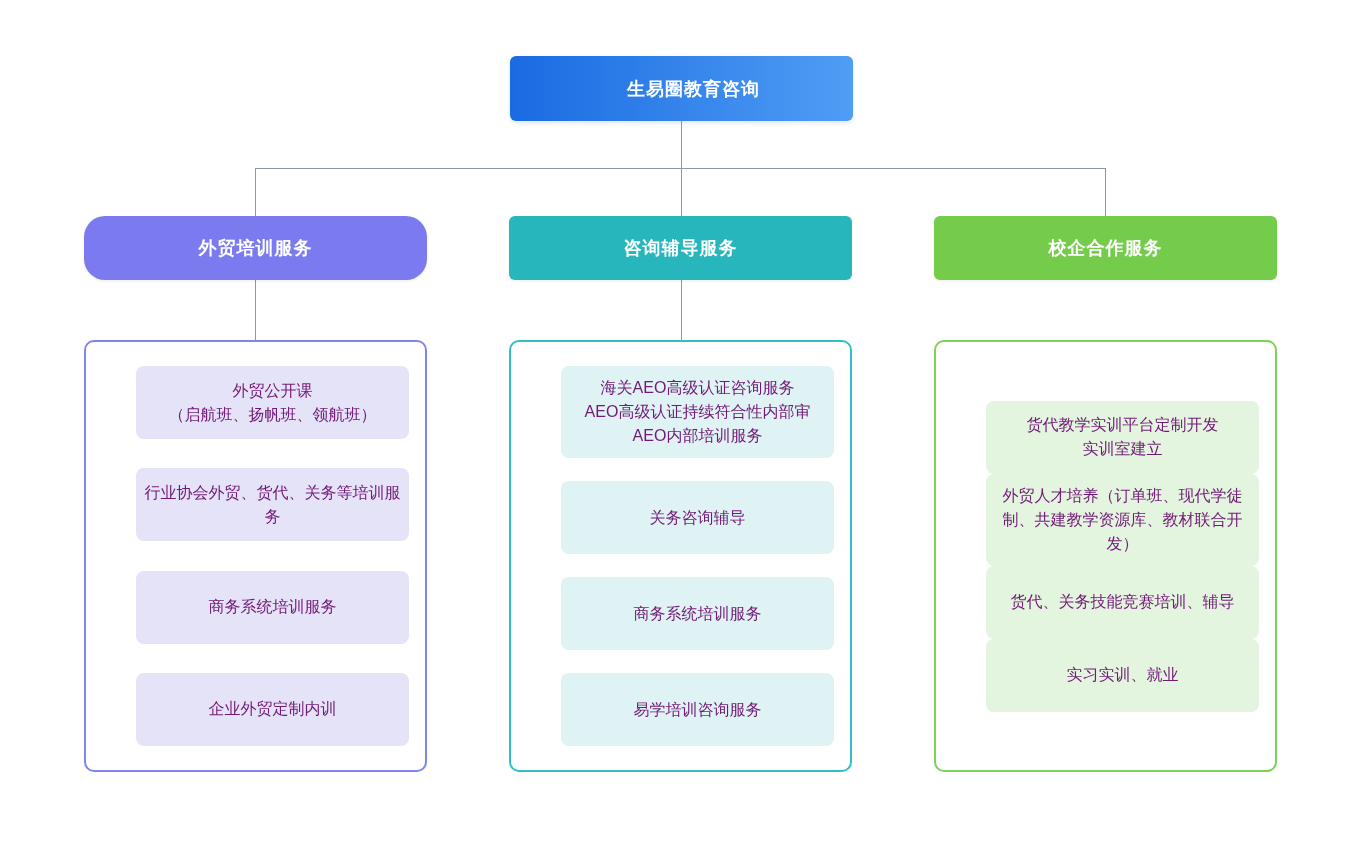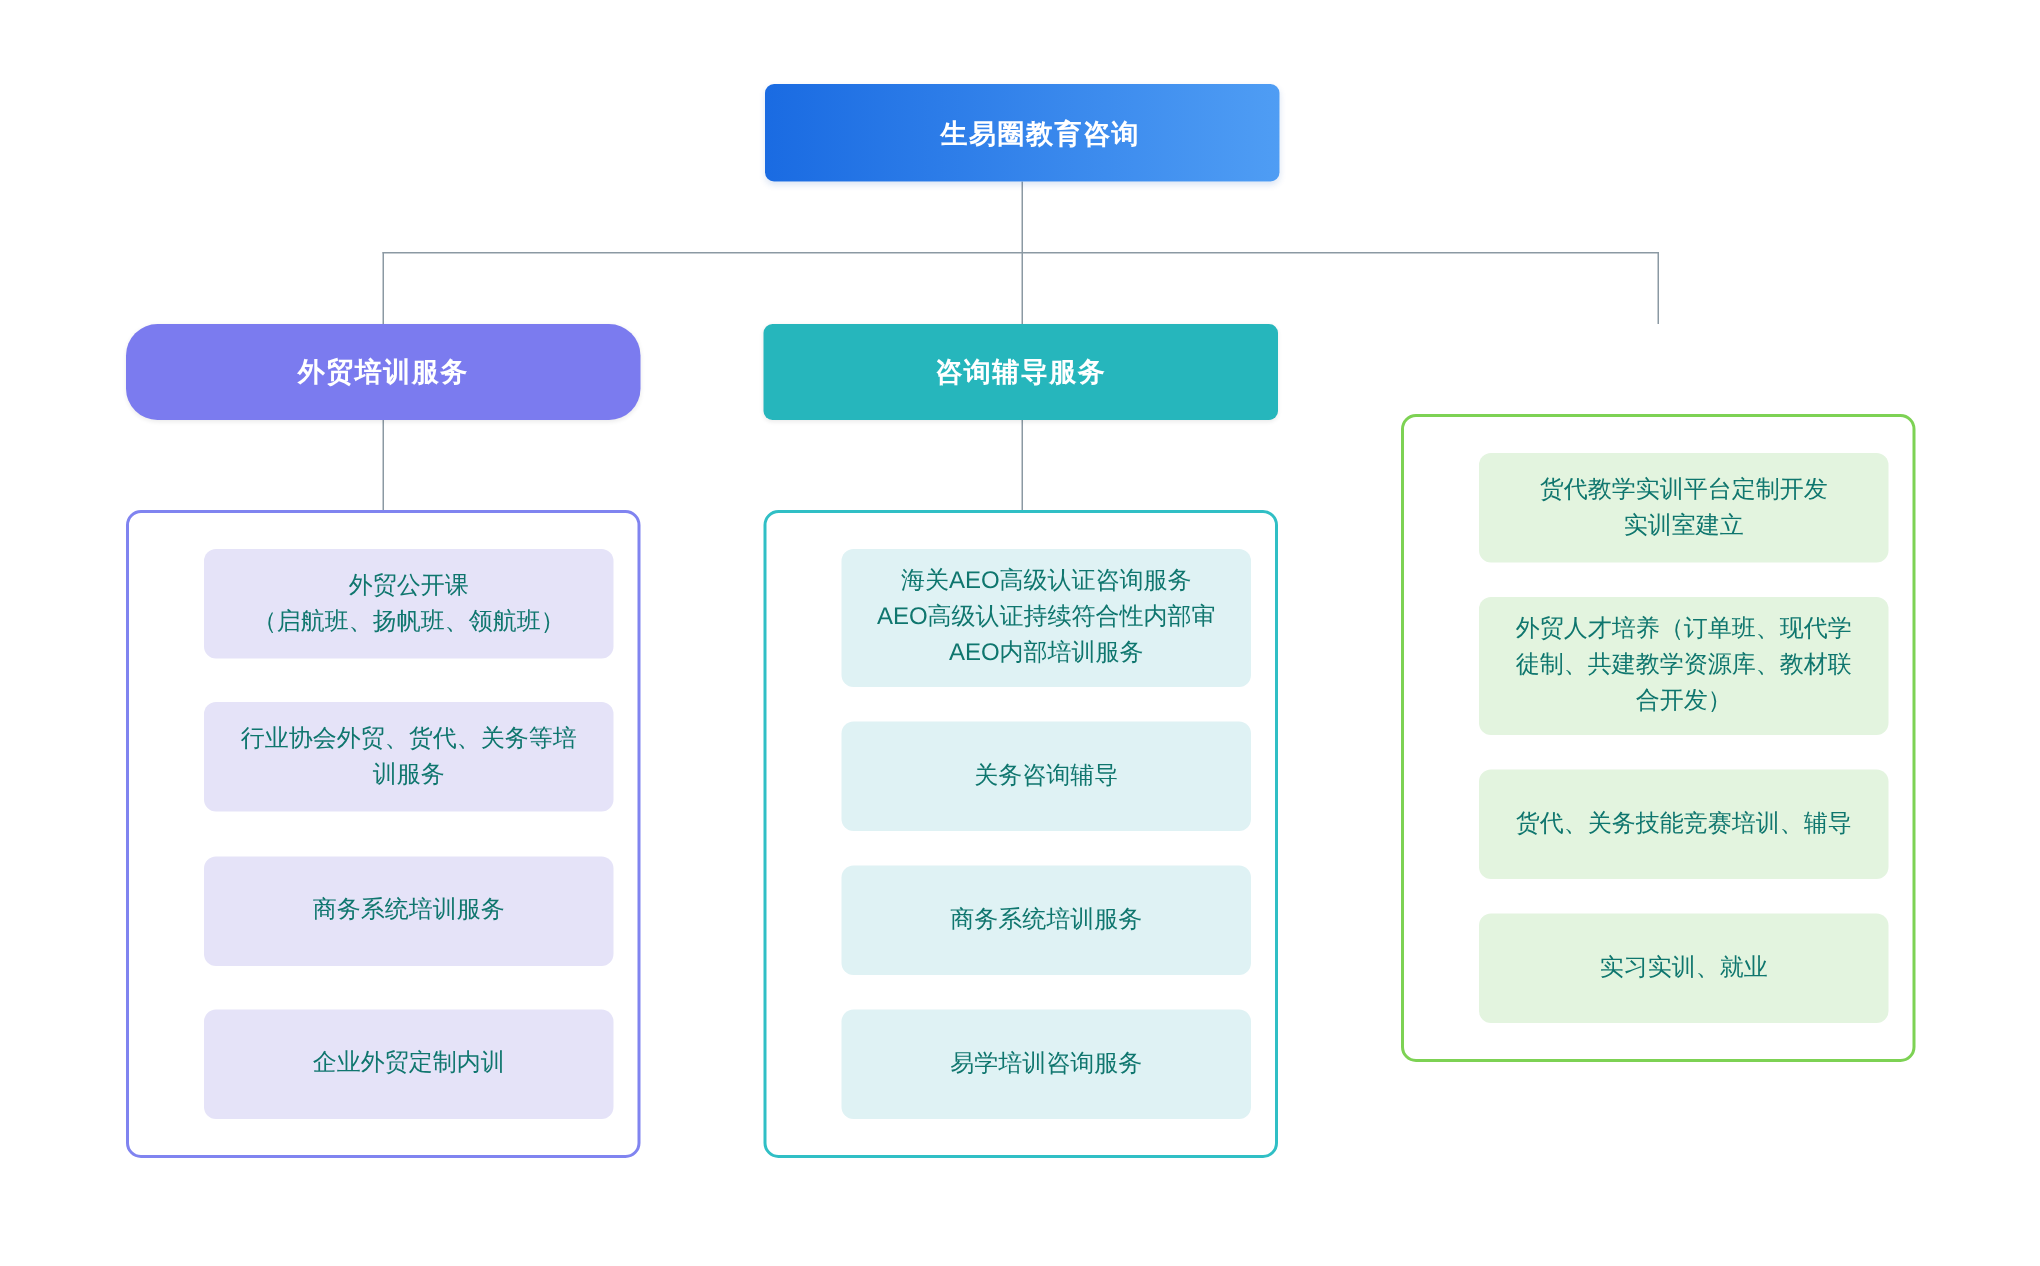--- a/index.html
+++ b/index.html
@@ -74,27 +74,27 @@
     background: #ffffff;
     padding: 24px 16px;
     display: flex;
     flex-direction: column;
     justify-content: space-between;
   }
 
   .branch-item {
     border-radius: 8px;
     min-height: 73px;
-    padding: 10px 20px;
+    padding: 10px 4px;
     display: flex; align-items: center; justify-content: center;
     text-align: center;
     font-size: 16px;
     line-height: 1.5;
     white-space: pre-line;
-    color: #0f766e;
+    color: #701a75;
     margin-left: 34px;
   }
 </style>
 </head>
 <body>
 
 <div class="canvas">
 
   <div class="connector v" id="conn-root-drop" style="background: rgb(139, 153, 163);"></div>
   <div class="connector h" id="conn-horizontal" style="background: rgb(139, 153, 163);"></div>
@@ -128,21 +128,24 @@
       <div class="branch-item" style="background: rgb(223, 242, 244);">海关AEO高级认证咨询服务
 AEO高级认证持续符合性内部审
 AEO内部培训服务</div>
       <div class="branch-item" style="background: rgb(223, 242, 244);">关务咨询辅导</div>
       <div class="branch-item" style="background: rgb(223, 242, 244);">商务系统培训服务</div>
       <div class="branch-item" style="background: rgb(223, 242, 244); text-align: right;">易学培训咨询服务</div>
     </div>
   </div>
 
   <div class="branch" id="branch-2">
-    <div class="branch-box" style="border-color: rgb(125, 210, 84);">
+    <div class="branch-header" style="background: rgb(117, 204, 75);">
+      <span>校企合作服务</span>
+    </div>
+    <div class="branch-box" style="border-color: rgb(125, 210, 84); justify-content: center;">
       <div class="branch-item" style="background: rgb(227, 244, 223);">货代教学实训平台定制开发
 实训室建立</div>
       <div class="branch-item" style="background: rgb(227, 244, 223);">外贸人才培养（订单班、现代学徒制、共建教学资源库、教材联合开发）</div>
       <div class="branch-item" style="background: rgb(227, 244, 223);">货代、关务技能竞赛培训、辅导</div>
       <div class="branch-item" style="background: rgb(227, 244, 223);">实习实训、就业</div>
     </div>
   </div>
 
 </div>
 

